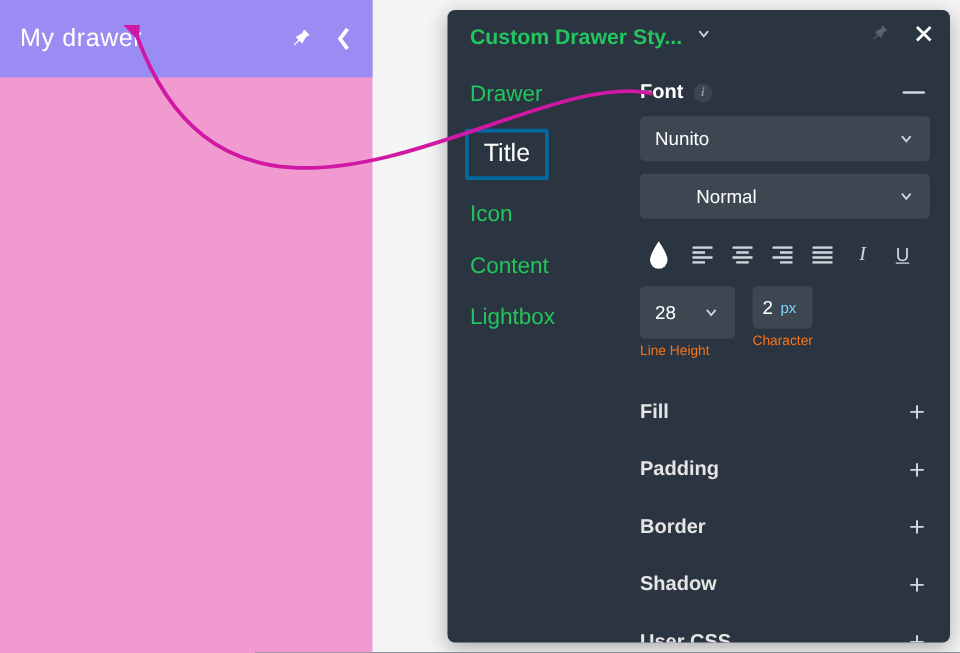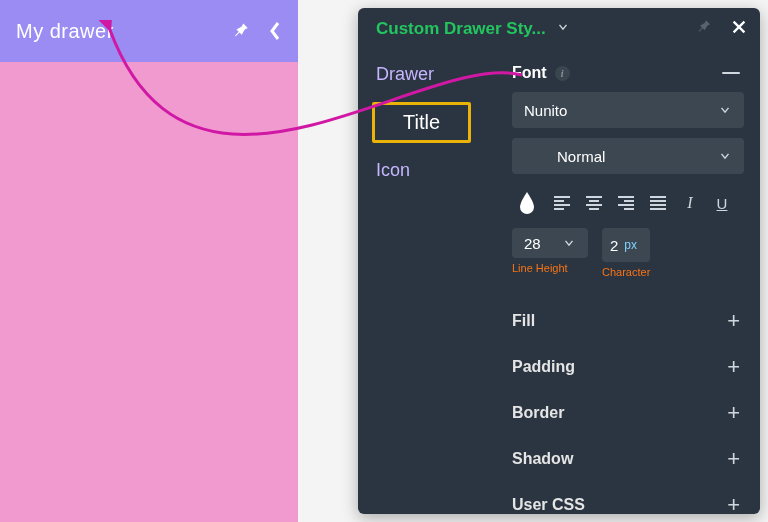--- a/index.html
+++ b/index.html
@@ -26,25 +26,25 @@
     display: flex; align-items: center; justify-content: space-between;
     padding: 10px 12px 10px 18px;
   }
   .panel-title-wrap { display: flex; align-items: center; gap: 10px; }
   .panel-title { color: #22c55e; font-weight: 700; font-size: 17px; }
   .chev { width: 14px; height: 14px; }
   .panel-header-right { display: flex; align-items: center; gap: 18px; }
 
   .panel-body { display: flex; }
   .style-nav { width: 154px; padding: 14px 0 0 0; display: flex; flex-direction: column; gap: 20px; }
-  .style-nav-item { color: #c4b5fd; font-size: 18px; font-weight: 400; padding: 0 18px; cursor: pointer; }
+  .style-nav-item { color: #22c55e; font-size: 18px; font-weight: 400; padding: 0 18px; cursor: pointer; }
   .style-nav-item.active {
     color: #fff; font-size: 20px;
-    border: 3px solid #eab308; border-radius: 2px;
-    padding: 6px 28px; margin: -3px 6px -3px 14px; width: max-content;
+    border: 3px solid #0369a1; border-radius: 2px;
+    padding: 6px 12px; margin: -3px 6px -3px 14px; width: max-content;
   }
 
   .controls { flex: 1; padding: 14px 16px 0 0; display: flex; flex-direction: column; gap: 10px; }
 
   .sec-head { display: flex; align-items: center; justify-content: space-between; padding-right: 4px; cursor: pointer; }
   .sec-label { color: #fff; font-size: 16px; font-weight: 600; display: flex; align-items: center; gap: 8px; }
   .info-dot { width: 15px; height: 15px; border-radius: 50%; background: #3b454f; color: #8c96a0; font-size: 10px; font-family: Georgia,serif; font-style: italic; display: inline-flex; align-items: center; justify-content: center; }
   .minus { width: 18px; height: 2px; background: #cfd6dd; border-radius: 1px; }
   .plus { font-size: 22px; color: #cfd6dd; line-height: 1; font-weight: 300; }
 
@@ -57,21 +57,21 @@
   .select.wfull { width: 100%; }
   .row { display: flex; gap: 10px; }
   .row .select { flex: 1; padding-left: 45px; }
   .row .select.fixed60 { flex: 0 0 58px; }
 
   .toolbar-row { display: flex; align-items: center; gap: 8px; padding-top: 4px;}
   .drop { width: 30px; height: 30px; display:flex; align-items:center; justify-content:center;}
   .tbtn { width: 24px; height: 24px; display:flex; align-items:center; justify-content:center; cursor:pointer; color:#cfd6dd;}
 
   .row-lh { display: flex; gap: 14px; align-items: flex-start; }
-  .lh-box .select { height: 30px; width: 76px; }
+  .lh-box .select { height: 42px; width: 76px; }
   .char-box { display: flex; align-items: center; height: 34px; background: #3c4752; border-radius: 4px; padding: 0 8px; gap: 6px; }
   .char-box .num { color: #fff; font-size: 15px; }
   .char-box .unit { color: #7dd3fc; font-size: 12px; }
   .sub-label { color: #f97316; font-size: 11px; padding-top: 4px; }
 
   .sections { display: flex; flex-direction: column; gap: 0; margin-top: 10px; }
   .collapsed-row { display: flex; align-items:center; justify-content:space-between; padding: 12px 4px 12px 0; cursor: pointer; }
   .collapsed-row .lbl { color: #e5e5e5; font-size: 16px; font-weight: 600; }
 
   
@@ -123,20 +123,22 @@
           </svg>
       </span>
     </div>
   </div>
 
   <div class="panel-body">
     <div class="style-nav">
       <div class="style-nav-item">Drawer</div>
       <div class="style-nav-item active">Title</div>
       <div class="style-nav-item">Icon</div>
+      <div class="style-nav-item">Content</div>
+      <div class="style-nav-item">Lightbox</div>
     </div>
 
     <div class="controls">
 
       <div class="sec-head">
         <span class="sec-label">
           <span>Font</span>
           <span class="info-dot">i</span>
         </span>
         <span class="minus"></span>

